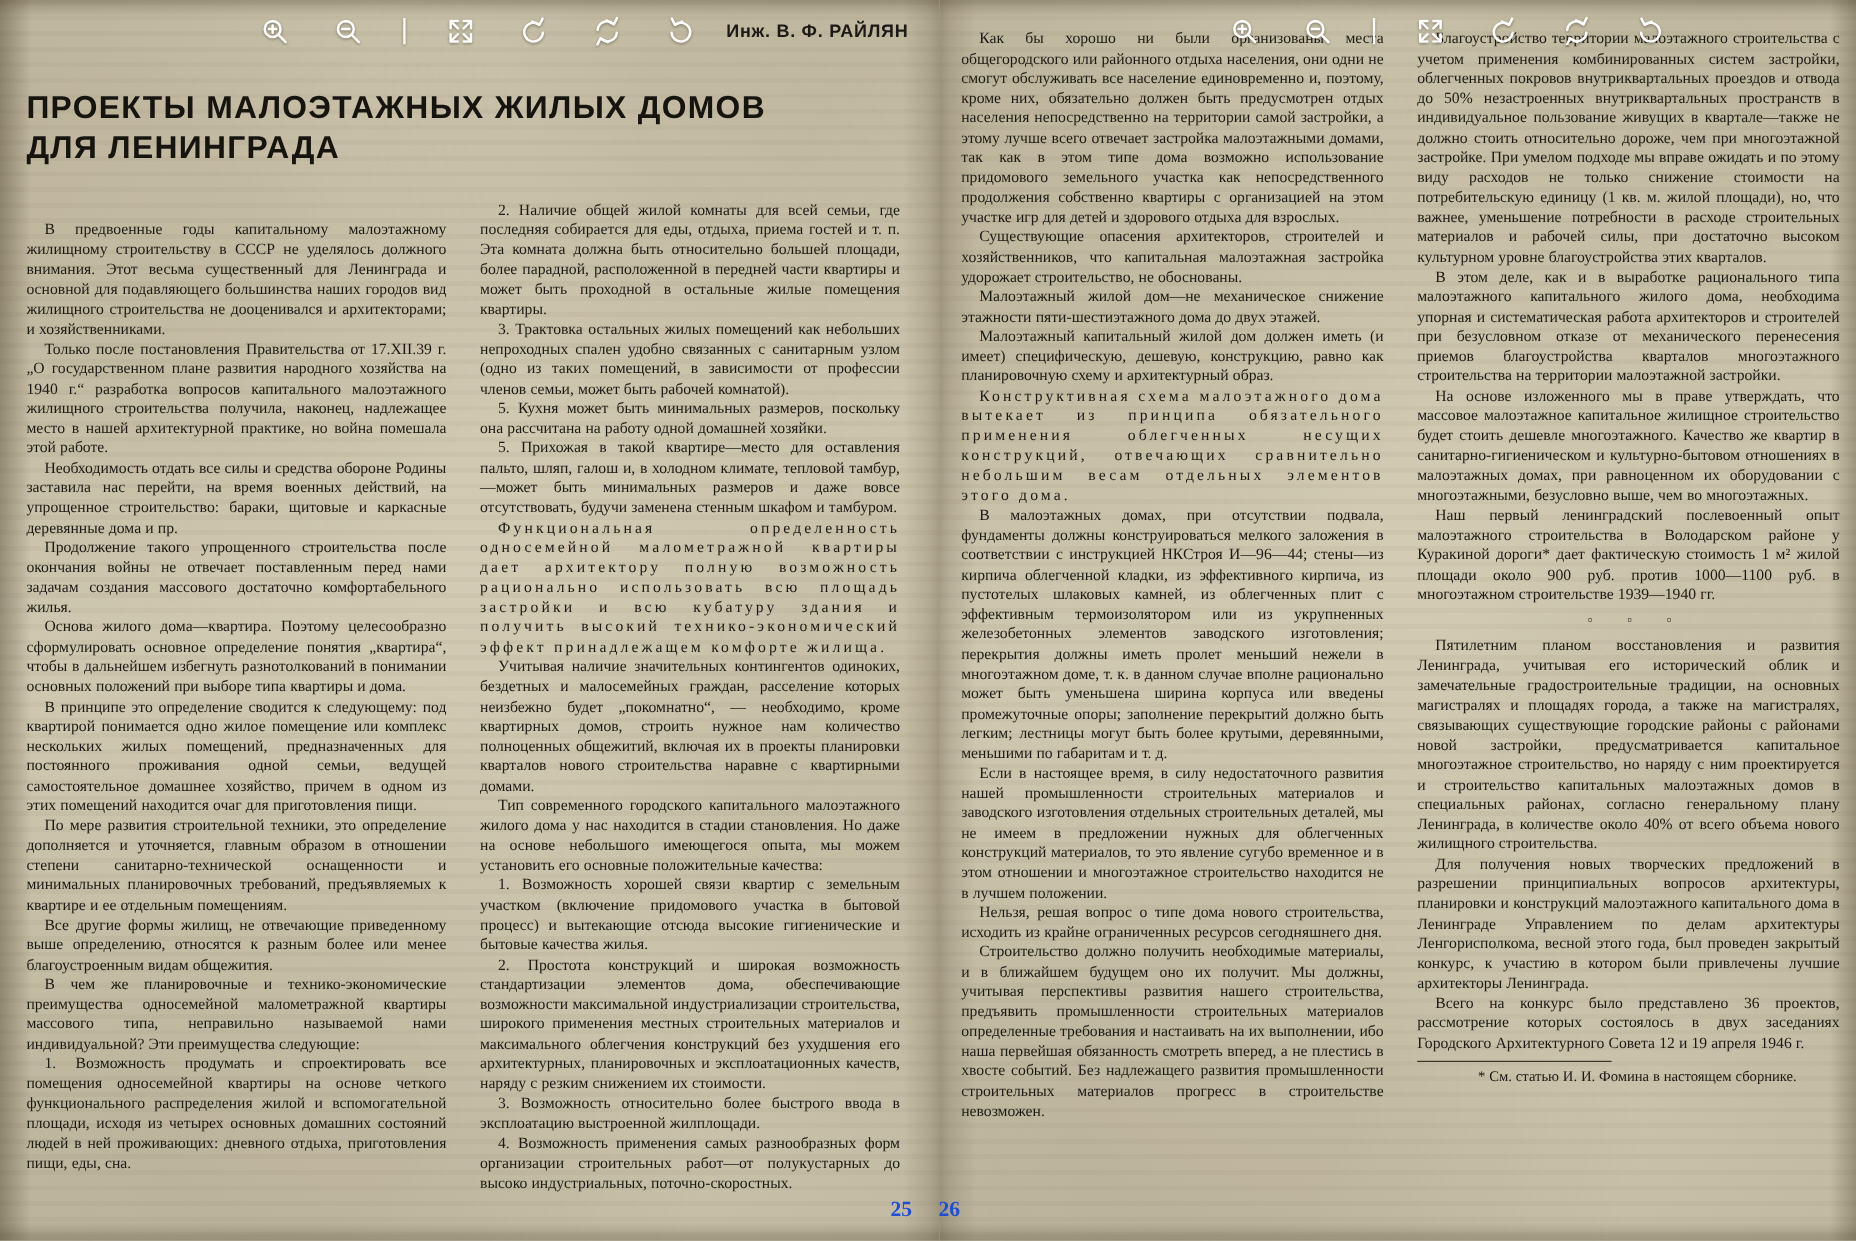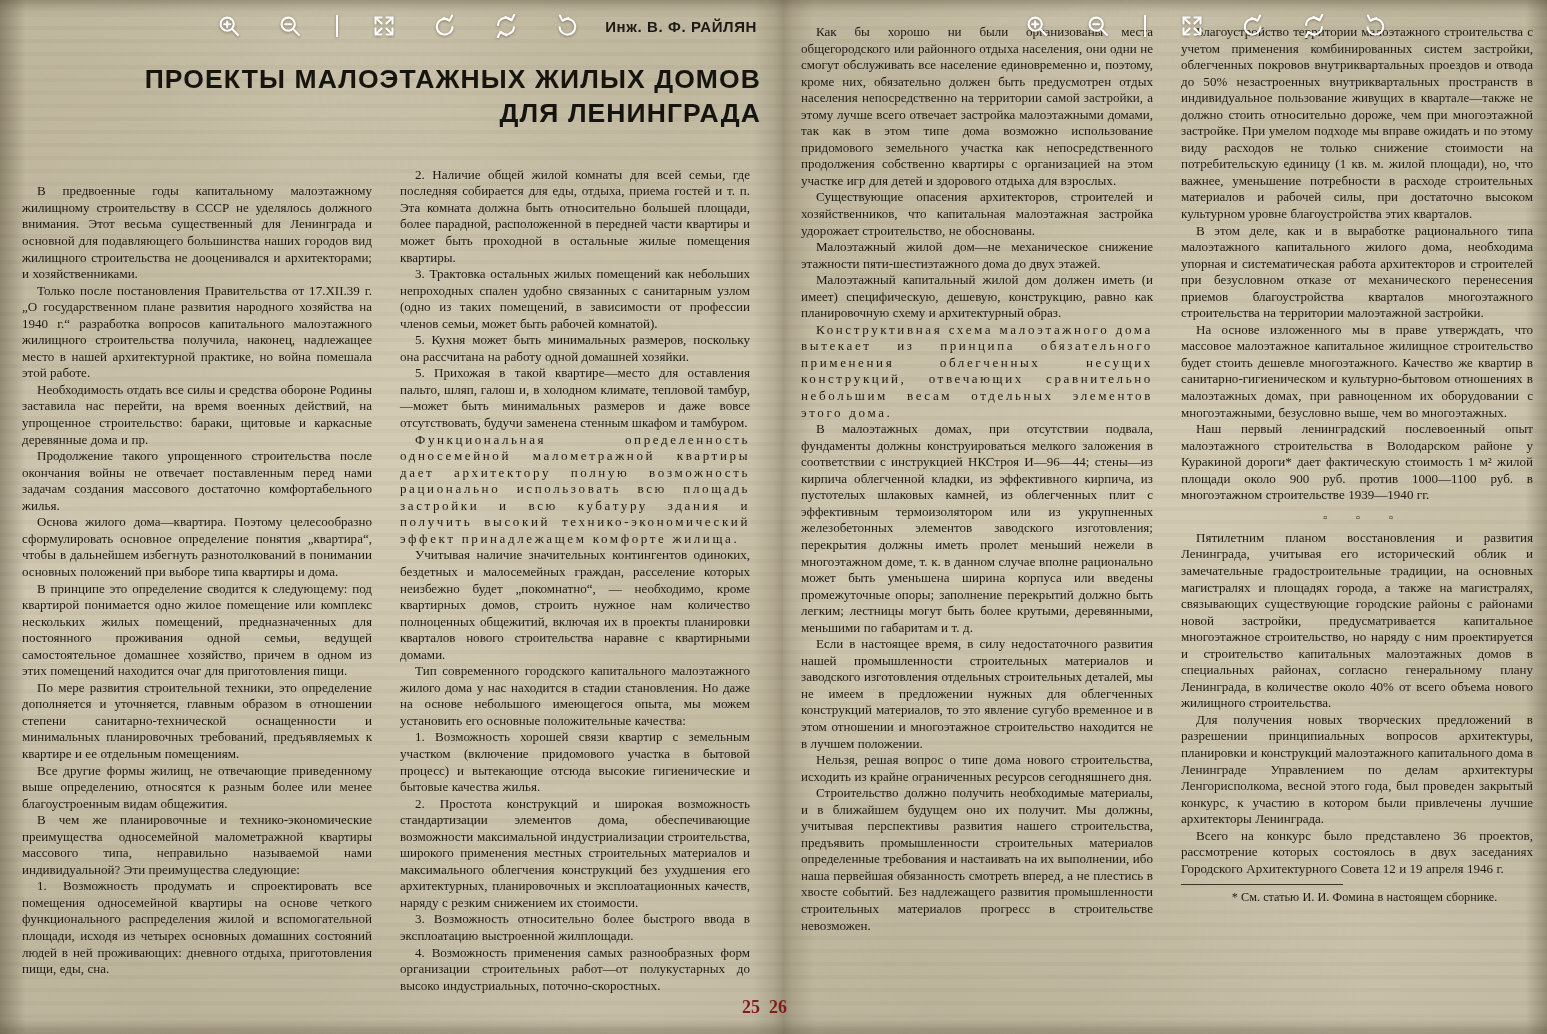--- a/index.html
+++ b/index.html
@@ -106,22 +106,22 @@
     font-weight: 700;
     font-size: 15px;
     letter-spacing: .6px;
     color: #1b1a16;
     white-space: nowrap;
   }
 
   .headline {
     position: absolute;
     left: 22px; right: 22px;
-    top: 62px;
-    text-align: right;
+    top: 72px;
+    text-align: left;
     font-family: "Liberation Sans", "DejaVu Sans", sans-serif;
     font-weight: 700;
     font-size: 26.5px;
     line-height: 34px;
     letter-spacing: 1.1px;
     color: #15140f;
   }
 
   .cols {
     position: absolute;
@@ -171,25 +171,25 @@
     text-indent: 13px;
     text-align: center;
   }
 
   .pagenums {
     position: absolute;
     z-index: 5;
     left: 742px;
     bottom: 16px;
     display: flex;
-    gap: 9px;
+    gap: 22px;
     font-family: "Liberation Serif", "DejaVu Serif", serif;
     font-weight: 700;
     font-size: 18px;
-    color: #7f1d1d;
+    color: #1d4ed8;
   }
 
   
   .toolbar {
     position: absolute;
     top: 6px;
     z-index: 20;
     display: flex;
     align-items: center;
     gap: 31px;

